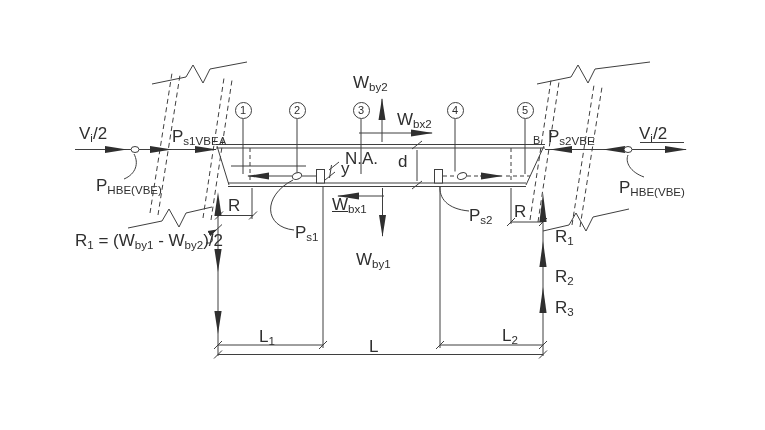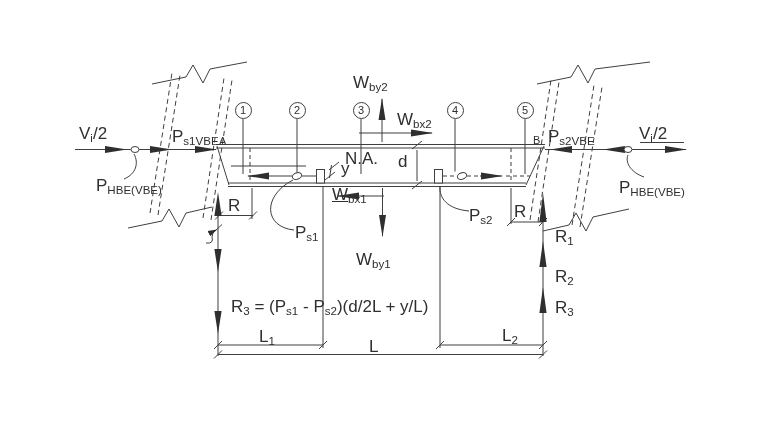--- a/index.html
+++ b/index.html
@@ -190,30 +190,30 @@
 <div class="lbl" style="left:79px;top:125px;"><span>V</span><sub>i</sub><span>/2</span></div>
 <div class="lbl" style="left:639px;top:125px;"><span>V</span><sub>i</sub><span>/2</span></div>
 <div class="lbl" style="left:96px;top:177px;"><span>P</span><sub>HBE(VBE)</sub></div>
 <div class="lbl" style="left:619px;top:179px;"><span>P</span><sub>HBE(VBE)</sub></div>
 <div class="lbl" style="left:172px;top:128px;"><span>P</span><sub>s1VBE</sub></div>
 <div class="lbl" style="left:548px;top:128px;"><span>P</span><sub>s2VBE</sub></div>
 <div class="lbl small" style="left:219px;top:136px;">A</div>
 <div class="lbl small" style="left:533px;top:135px;">B</div>
 <div class="lbl" style="left:353px;top:74px;"><span>W</span><sub>by2</sub></div>
 <div class="lbl" style="left:397px;top:111px;"><span>W</span><sub>bx2</sub></div>
-<div class="lbl" style="left:332px;top:186px;text-decoration:underline;"><span>W</span><sub>bx1</sub></div>
+<div class="lbl" style="left:332px;top:196px;text-decoration:underline;"><span>W</span><sub>bx1</sub></div>
 <div class="lbl" style="left:356px;top:235px;margin-top:16px;"><span>W</span><sub>by1</sub></div>
 <div class="lbl" style="left:299px;top:150px;margin-left:46px;">N.A.</div>
 <div class="lbl" style="left:341px;top:160px;">y</div>
 <div class="lbl" style="left:398px;top:153px;">d</div>
 <div class="lbl" style="left:295px;top:224px;"><span>P</span><sub>s1</sub></div>
 <div class="lbl" style="left:469px;top:207px;"><span>P</span><sub>s2</sub></div>
 <div class="lbl" style="left:228px;top:197px;">R</div>
 <div class="lbl" style="left:514px;top:203px;">R</div>
 <div class="lbl" style="left:555px;top:228px;"><span>R</span><sub>1</sub></div>
 <div class="lbl" style="left:555px;top:268px;"><span>R</span><sub>2</sub></div>
 <div class="lbl" style="left:555px;top:299px;"><span>R</span><sub>3</sub></div>
-<div class="lbl" style="left:231px;top:298px;"><span>R</span><sub>3</sub><span> = (P</span><sub>s1</sub><span> - P</span><sub>s2</sub><span>)(d/2L + y/L)</span></div>
+<div class="lbl" style="left:75px;top:232px;"><span>R</span><sub>1</sub><span> = (W</span><sub>by1</sub><span> - W</span><sub>by2</sub><span>)/2</span></div>
 <div class="lbl" style="left:259px;top:328px;"><span>L</span><sub>1</sub></div>
 <div class="lbl" style="left:369px;top:338px;">L</div>
 <div class="lbl" style="left:502px;top:327px;"><span>L</span><sub>2</sub></div>
 
 </div>
 
 </body></html>

